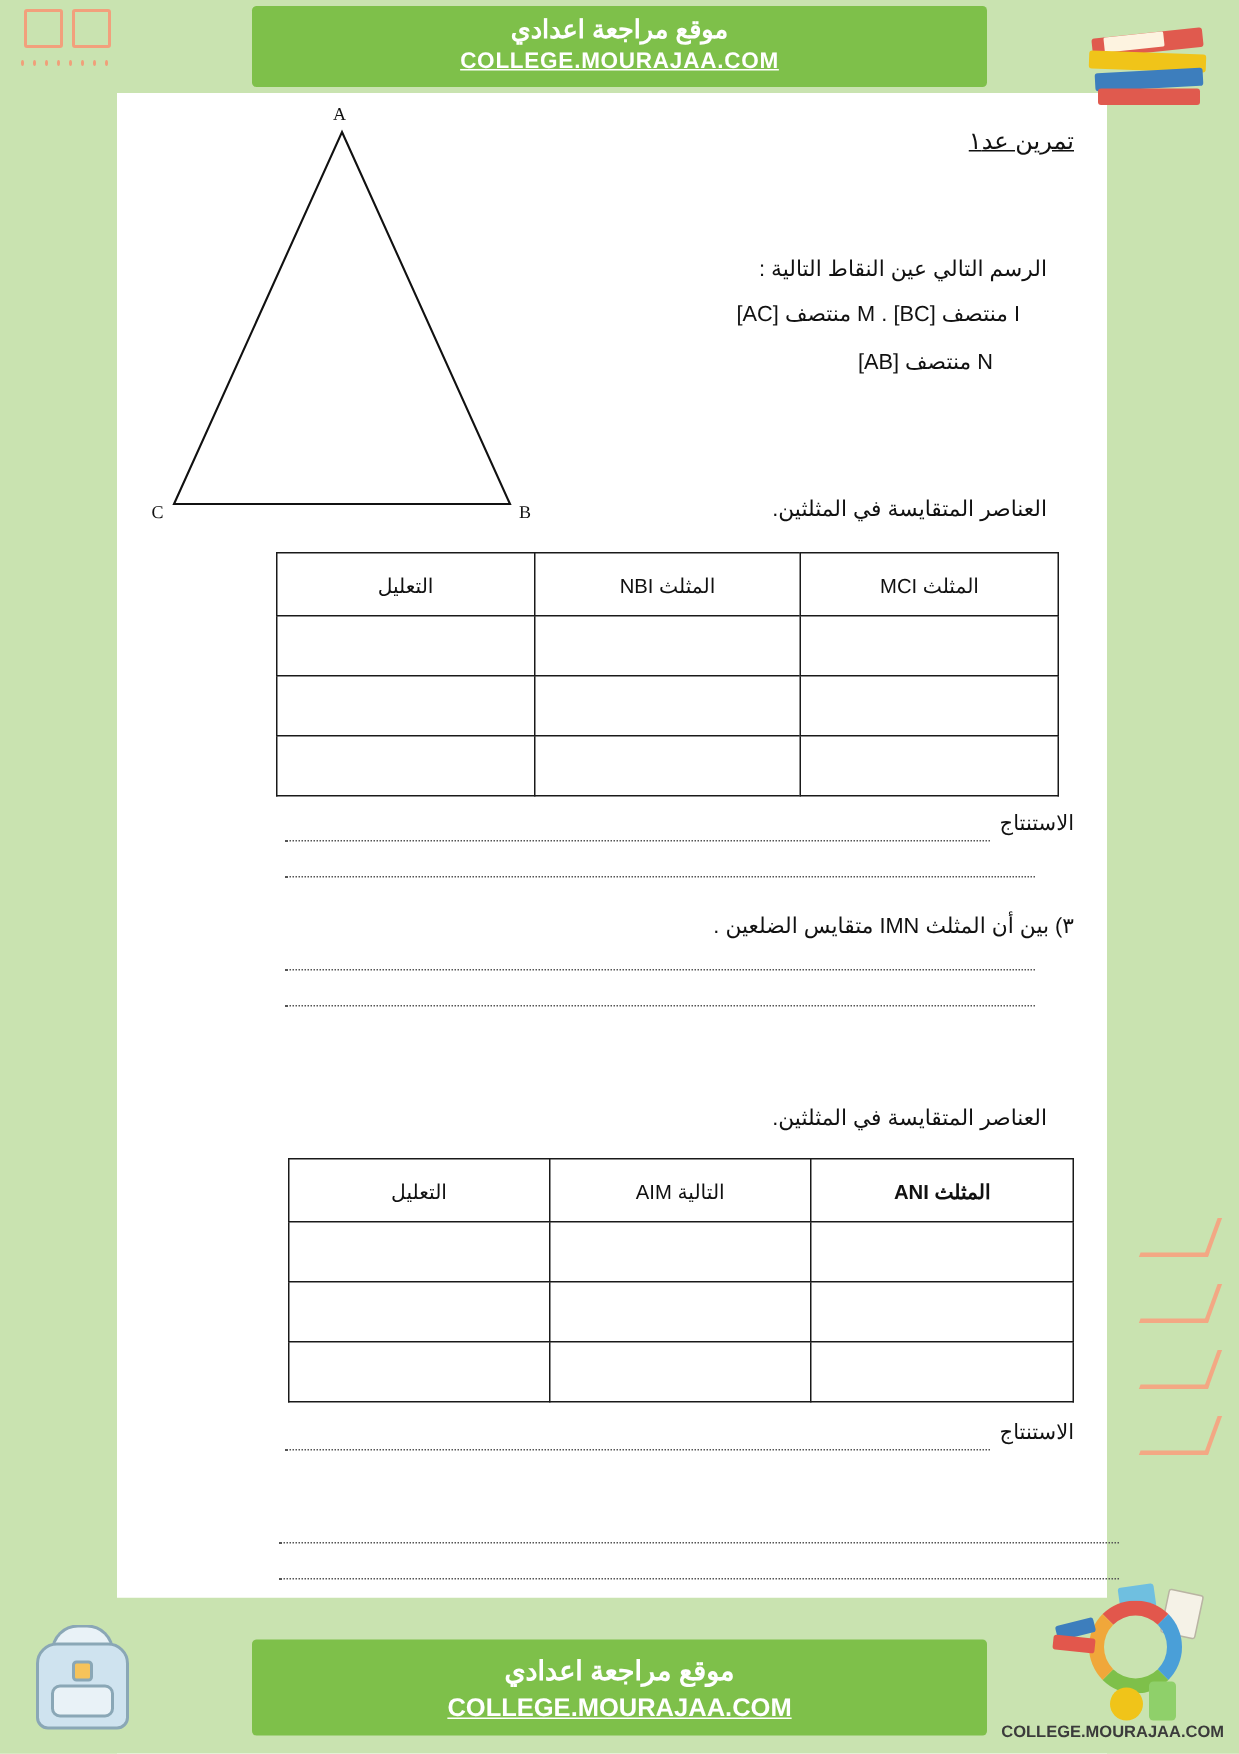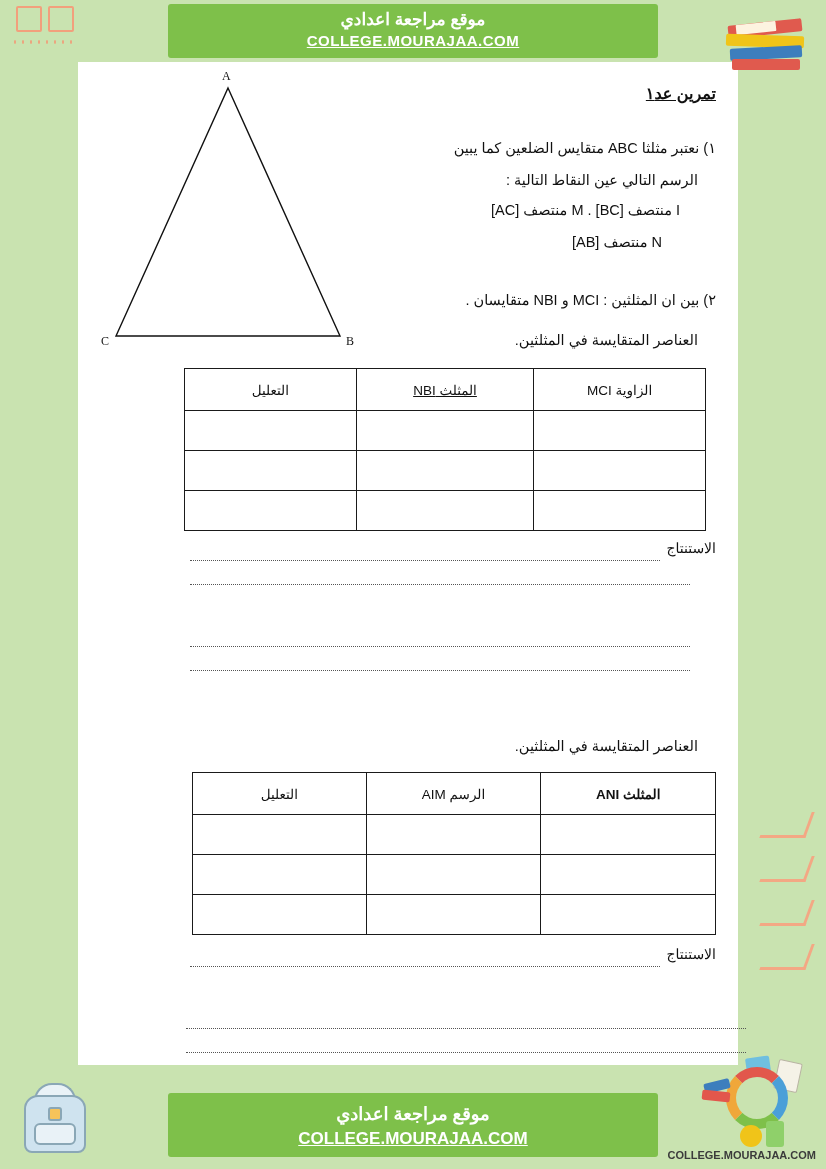--- a/index.html
+++ b/index.html
@@ -236,21 +236,21 @@
     left: 96px; top: 66px;
     width: 620px; height: 980px;
     direction: rtl;
     color: #111;
   }
 
   .ex-title {
     position: absolute;
     right: 0; top: 18px;
     font-size: 16px;
-    font-weight: bold;
+    font-weight: normal;
     text-decoration: underline;
     letter-spacing: 0.5px;
   }
 
   .line {
     position: absolute;
     font-size: 14.5px;
     line-height: 1.5;
     white-space: nowrap;
   }
@@ -368,33 +368,31 @@
 
     <div class="triangle-box">
       <svg width="270" height="290" viewBox="0 0 270 290" xmlns="http://www.w3.org/2000/svg">
         <polygon points="132,22 244,270 20,270" fill="#ffffff" stroke="#111111" stroke-width="1.4"></polygon>
       </svg>
       <span class="tri-label" style="left:126px; top:3px;">A</span>
       <span class="tri-label" style="left:250px; top:268px;">B</span>
       <span class="tri-label" style="left:5px; top:268px;">C</span>
     </div>
 
-    <div class="line" style="right:0; top:72px;">١) نعتبر مثلثا ABC متقايس الضلعين كما يبين</div>
     <div class="line" style="right:36px; top:134px;">I منتصف [BC]  .  M منتصف [AC]</div>
     <div class="line" style="right:18px; top:104px;">الرسم التالي عين النقاط التالية :</div>
     <div class="line" style="right:54px; top:166px;margin-left:12px;">N منتصف [AB]</div>
 
-    <div class="line" style="right:0; top:224px;">٢) بين ان المثلثين : MCI و NBI متقايسان .</div>
     <div class="line" style="right:18px; top:264px;">العناصر المتقايسة في المثلثين.</div>
 
     <table class="grid" style="right:10px; top:302px; width:522px;">
       <thead>
         <tr>
-          <th style="width:174px;">الزاوية MCI</th>
-          <th style="width:180px;text-decoration:underline;">المثلث NBI</th>
+          <th style="width:174px;">المثلث MCI</th>
+          <th style="width:180px;">المثلث NBI</th>
           <th style="width:174px;">التعليل</th>
         </tr>
       </thead>
       <tbody>
         <tr>
           <td></td>
           <td></td>
           <td></td>
         </tr>
         <tr>
@@ -407,30 +405,31 @@
           <td></td>
           <td></td>
         </tr>
       </tbody>
     </table>
 
     <div class="sub-label" style="right:0; top:474px;">الاستنتاج</div>
     <div class="dotline" style="right:56px; top:494px; width:470px;"></div>
     <div class="dotline" style="right:26px; top:518px; width:500px;"></div>
 
+    <div class="line" style="right:0; top:542px;">٣) بين أن المثلث IMN متقايس الضلعين .</div>
     <div class="dotline" style="right:26px; top:580px; width:500px;"></div>
     <div class="dotline" style="right:26px; top:604px; width:500px;"></div>
 
     <div class="line" style="right:18px; top:670px;">العناصر المتقايسة في المثلثين.</div>
 
     <table class="grid" style="right:0px; top:706px; width:524px;">
       <thead>
         <tr>
           <th style="width:175px;font-weight:bold;">المثلث ANI</th>
-          <th style="width:175px;">الرسم AIM</th>
+          <th style="width:175px;">التالية AIM</th>
           <th style="width:174px;">التعليل</th>
         </tr>
       </thead>
       <tbody>
         <tr>
           <td></td>
           <td></td>
           <td></td>
         </tr>
         <tr>

